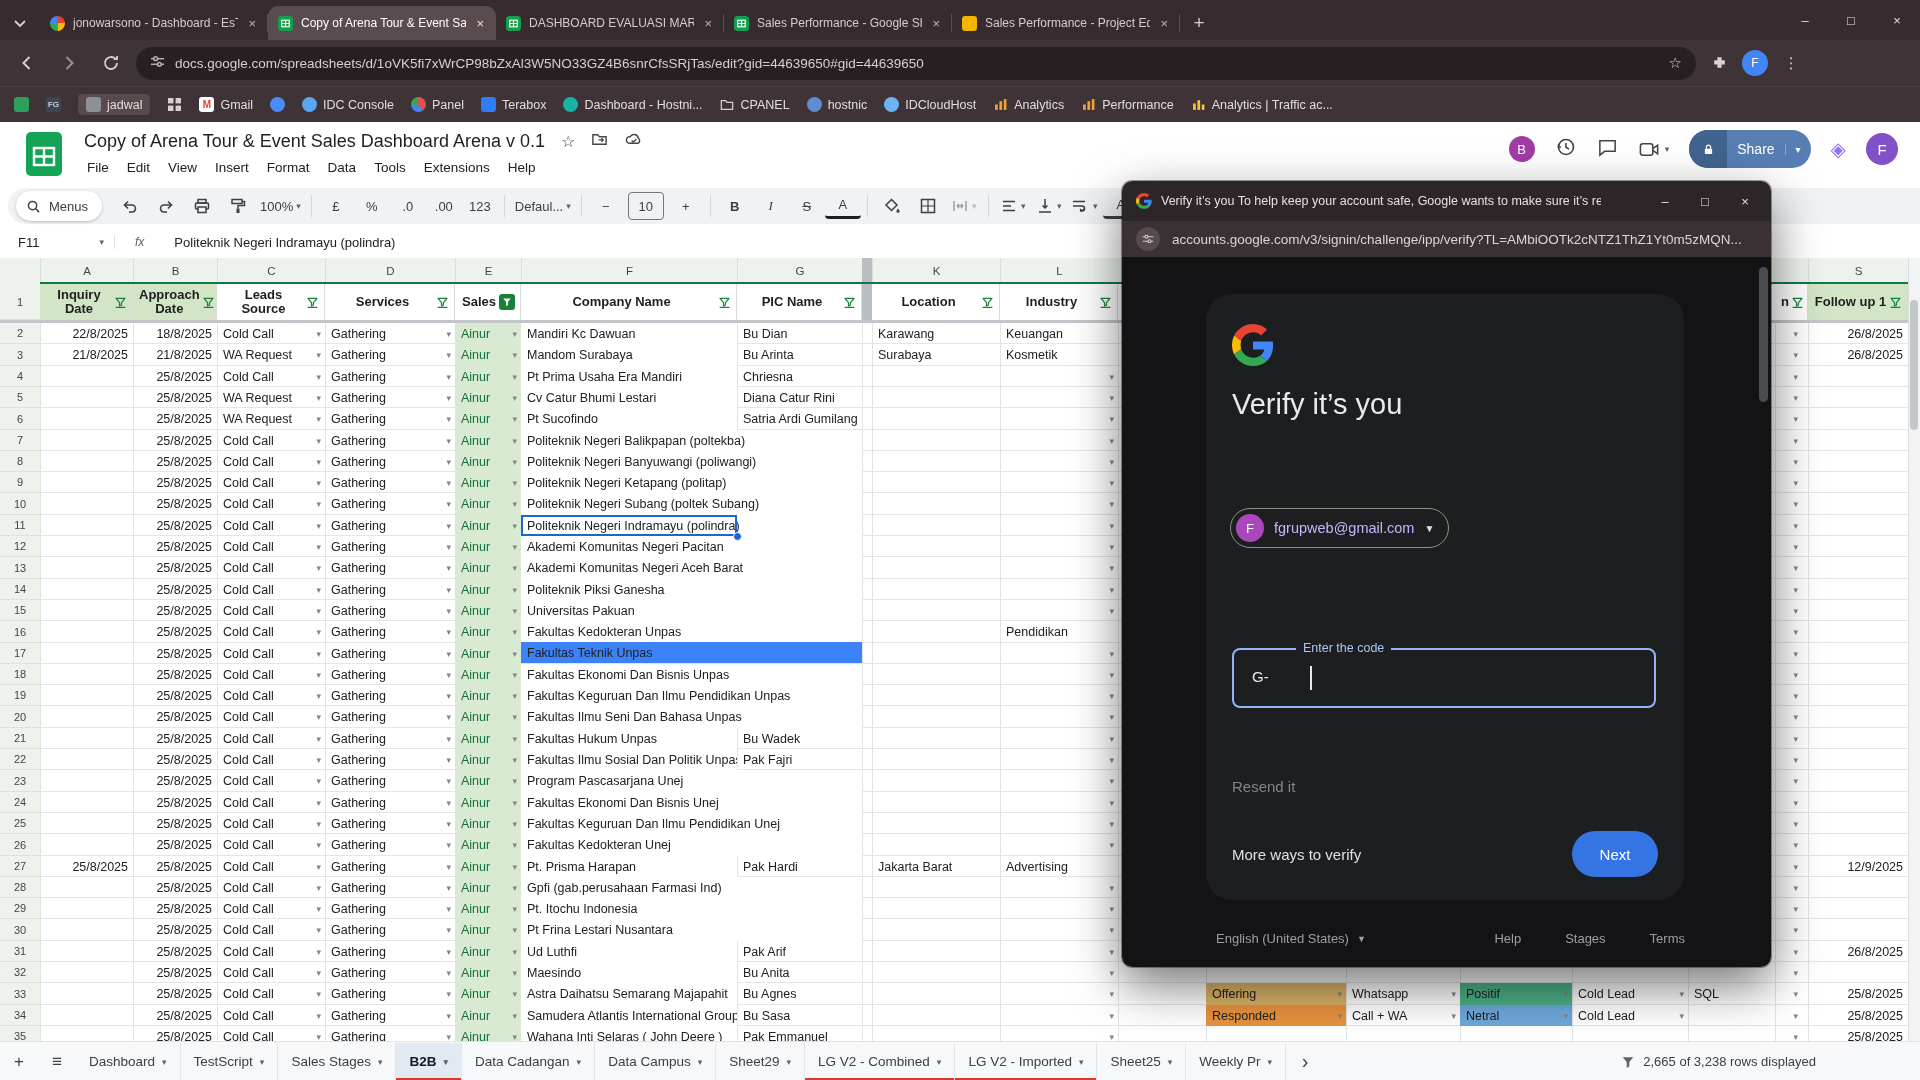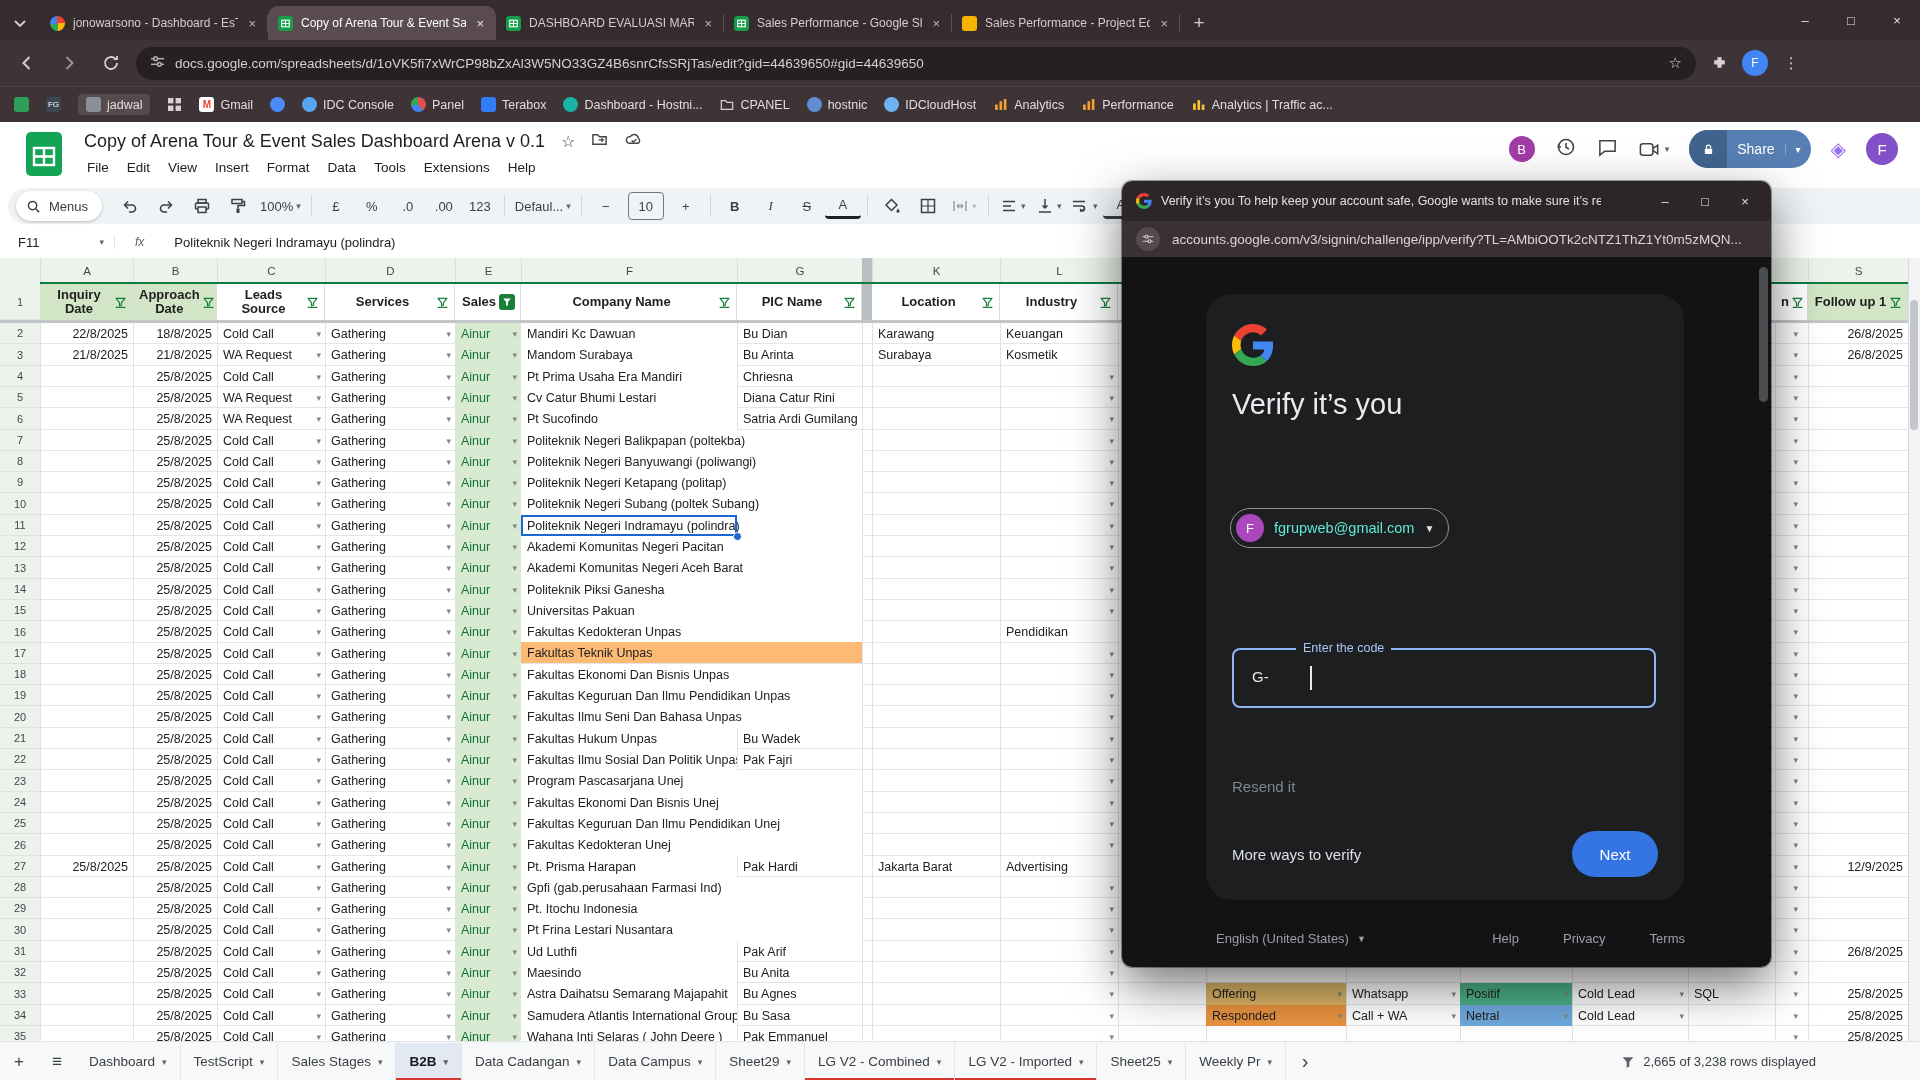--- a/index.html
+++ b/index.html
@@ -103,21 +103,21 @@
   #purl .circ{width:24px;height:24px;border-radius:50%;background:#564a4d;display:flex;align-items:center;justify-content:center;}
   #purl .u{color:#ded3d5;font-size:13.5px;white-space:nowrap;overflow:hidden;flex:1;}
   #pbody{position:absolute;left:0;top:76px;width:100%;height:710px;background:#131214;}
   #pthumb{position:absolute;right:3px;top:10px;width:9px;height:135px;border-radius:5px;background:#4a4d50;}
   #pcard{position:absolute;left:84px;top:37px;width:478px;height:606px;background:#1d1e1f;border-radius:26px;}
   #pheading{position:absolute;left:26px;top:94px;font-size:29px;color:#e8eaed;}
   #psub{position:absolute;left:26px;top:148px;width:448px;font-size:15.5px;line-height:23px;color:#e3e3e3;}
   #pchip{position:absolute;left:24px;top:214px;height:38px;border:1px solid #8e918f;border-radius:20px;
     display:flex;align-items:center;gap:10px;padding:0 14px 0 5px;}
   #pchip .av{width:28px;height:28px;border-radius:50%;background:#ab47bc;color:#fff;font-size:13px;display:flex;align-items:center;justify-content:center;}
-  #pchip .em{color:#5eead4;font-size:14.5px;}
+  #pchip .em{color:#c4b5fd;font-size:14.5px;}
   #pchip .ca{color:#e3e3e3;font-size:10px;}
   #pinstr{position:absolute;left:26px;top:300px;width:436px;font-size:15px;line-height:22.5px;color:#e3e3e3;}
   #codebox{position:absolute;left:26px;top:354px;width:424px;height:60px;border:2px solid #90b4f8;border-radius:8px;box-sizing:border-box;}
   #codelabel{position:absolute;left:62px;top:-9px;background:#1d1e1f;padding:0 7px;font-size:12.5px;color:#a8c7fa;}
   #codeprefix{position:absolute;left:18px;top:18px;font-size:15px;color:#e8eaed;}
   #codecursor{position:absolute;left:76px;top:16px;width:1.5px;height:24px;background:#e8eaed;animation:blink 1.1s steps(1) infinite;}
   @keyframes blink{50%{opacity:0;}}
   #presend{position:absolute;left:26px;top:484px;font-size:15px;color:#80868b;}
   #pactions{position:absolute;left:26px;right:26px;top:536px;height:48px;display:flex;align-items:center;justify-content:space-between;}
   #moreways{font-size:15px;color:#dde1e6;}
@@ -1065,21 +1065,21 @@
         <span class="dcaret">▾</span>
       </div>
       <div class="gcell l" style="position: absolute; left: 325px; top: 643px; width: 130px; height: 21px;">
         <span style="white-space:nowrap;">Gathering</span>
         <span class="dcaret">▾</span>
       </div>
       <div class="gcell l" style="position: absolute; left: 455px; top: 643px; width: 66px; height: 21px; background: rgb(217, 234, 211); color: rgb(19, 115, 51);">
         <span style="white-space:nowrap;">Ainur</span>
         <span class="dcaret">▾</span>
       </div>
-      <div class="gcell l" style="position: absolute; left: 521px; top: 642px; width: 341px; height: 21px; background: #fdba74; text-align: center;">
+      <div class="gcell l" style="position: absolute; left: 521px; top: 642px; width: 341px; height: 21px; background: #3b82f6; text-align: center;">
         <span style="white-space:nowrap;">Fakultas Teknik Unpas</span>
       </div>
       <div class="gcell " style="position: absolute; left: 1000px; top: 643px; width: 118px; height: 21px;">
         <span class="dcaret">▾</span>
       </div>
       <div class="gcell " style="position: absolute; left: 1775px; top: 643px; width: 33px; height: 21px;">
         <span class="dcaret" style="right:10px;">▾</span>
       </div>
       <div style="position: absolute; left: 40px; top: 664px; width: 1868px; height: 21px; border-bottom: 1px solid rgb(227, 229, 230); box-sizing: border-box;"></div>
       <div class="gut" style="position: absolute; left: 0px; top: 664px; width: 40px; height: 21px;">18</div>
@@ -1750,20 +1750,20 @@
           <span id="nextbtn">Next</span>
         </div>
       </div>
       <div id="pfooter">
         <span id="plang">
             <span>English (United States)</span>
             <span style="font-size:9px;">▼</span>
           </span>
         <span id="plinks">
             <span>Help</span>
-            <span>Privacy</span>
+            <span>Stages</span>
             <span>Terms</span>
           </span>
       </div>
     </div>
   </div>
 
 </div>
 
 </body></html>

